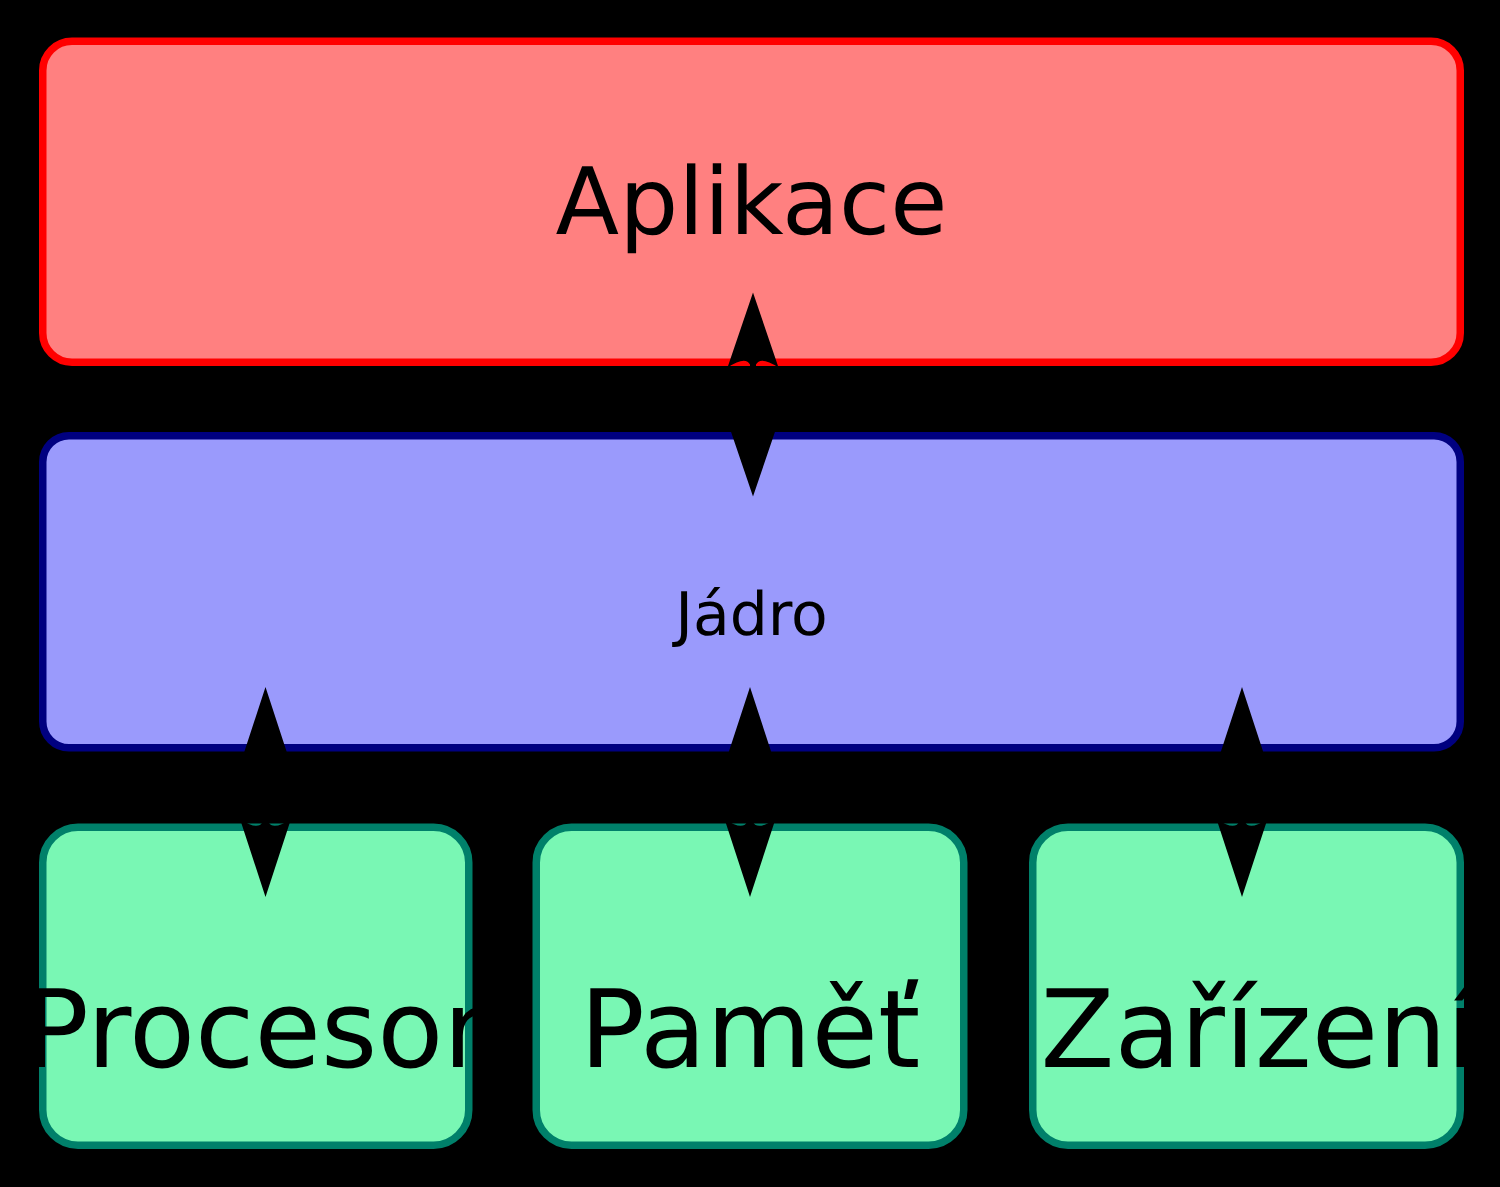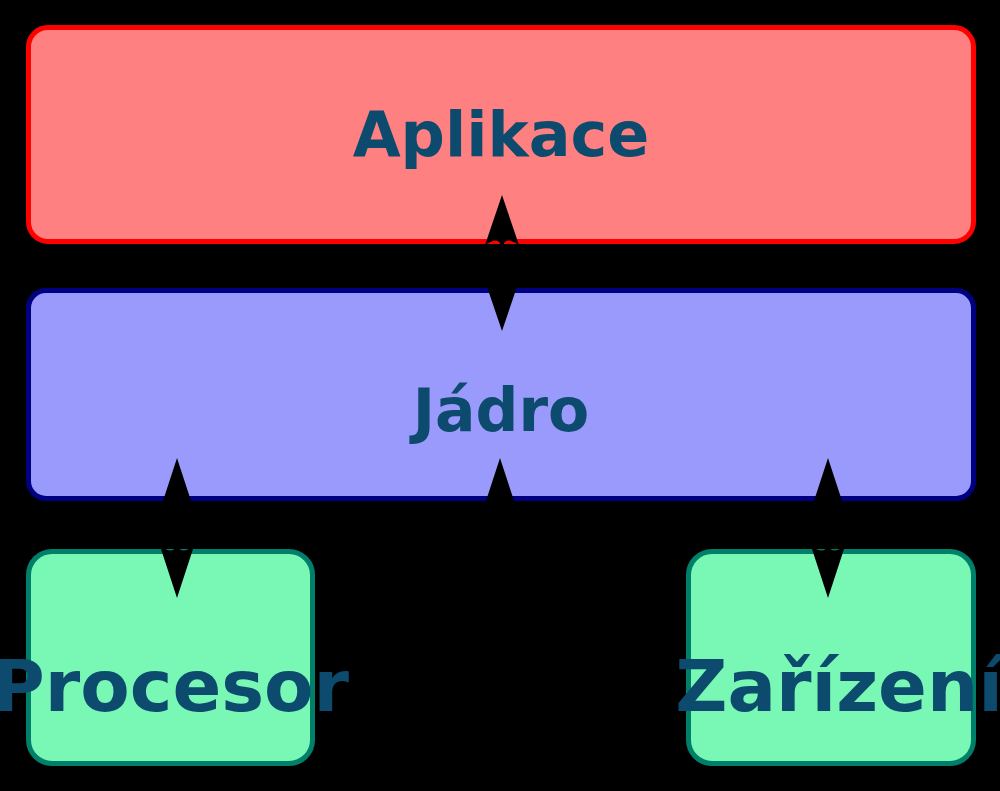--- a/index.html
+++ b/index.html
@@ -20,22 +20,22 @@
   .layer-box {
     position: absolute;
     box-sizing: border-box;
     display: flex;
     align-items: center;
     justify-content: center;
     border-style: solid;
     border-radius: 22px;
   }
   .layer-label {
-    color: #0c4a6e;
-    font-weight: 700;
+    color: #000000;
+    font-weight: 400;
     line-height: 1;
     white-space: nowrap;
     user-select: none;
   }
 
   
   #app-box {
     left: 26px;
     top: 25px;
     width: 950px;
@@ -50,21 +50,21 @@
   #kernel-box {
     left: 26px;
     top: 288px;
     width: 950px;
     height: 213px;
     background: #9a9afc;
     border-color: #000080;
     border-width: 5px;
     border-radius: 20px;
   }
-  #kernel-box .layer-label { font-size: 60px; margin-top: 31px; }
+  #kernel-box .layer-label { font-size: 40px; margin-top: 31px; }
 
   
   .hw-box {
     top: 549px;
     height: 217px;
     background: #79f7b4;
     border-color: #00806a;
     border-width: 5px;
     border-radius: 26px;
   }
@@ -93,20 +93,23 @@
   </div>
 
   <div class="layer-box" id="kernel-box">
     <span class="layer-label">Jádro</span>
   </div>
 
   <div class="layer-box hw-box" id="hw-cpu">
     <span class="layer-label">Procesor</span>
   </div>
 
+  <div class="layer-box hw-box" id="hw-mem">
+    <span class="layer-label">Paměť</span>
+  </div>
 
   <div class="layer-box hw-box" id="hw-dev">
     <span class="layer-label">Zařízení</span>
   </div>
 
   <svg class="arrow" style="left:475px; top:193px;" width="54" height="140" viewBox="0 0 54 140">
     <g fill="#000000" stroke="none">
       <path d="M27 2 L44 52 Q32 44 29 50 L29 90 Q32 96 44 88 L27 138 L10 88 Q22 96 25 90 L25 50 Q22 44 10 52 Z"></path>
     </g>
   </svg>

